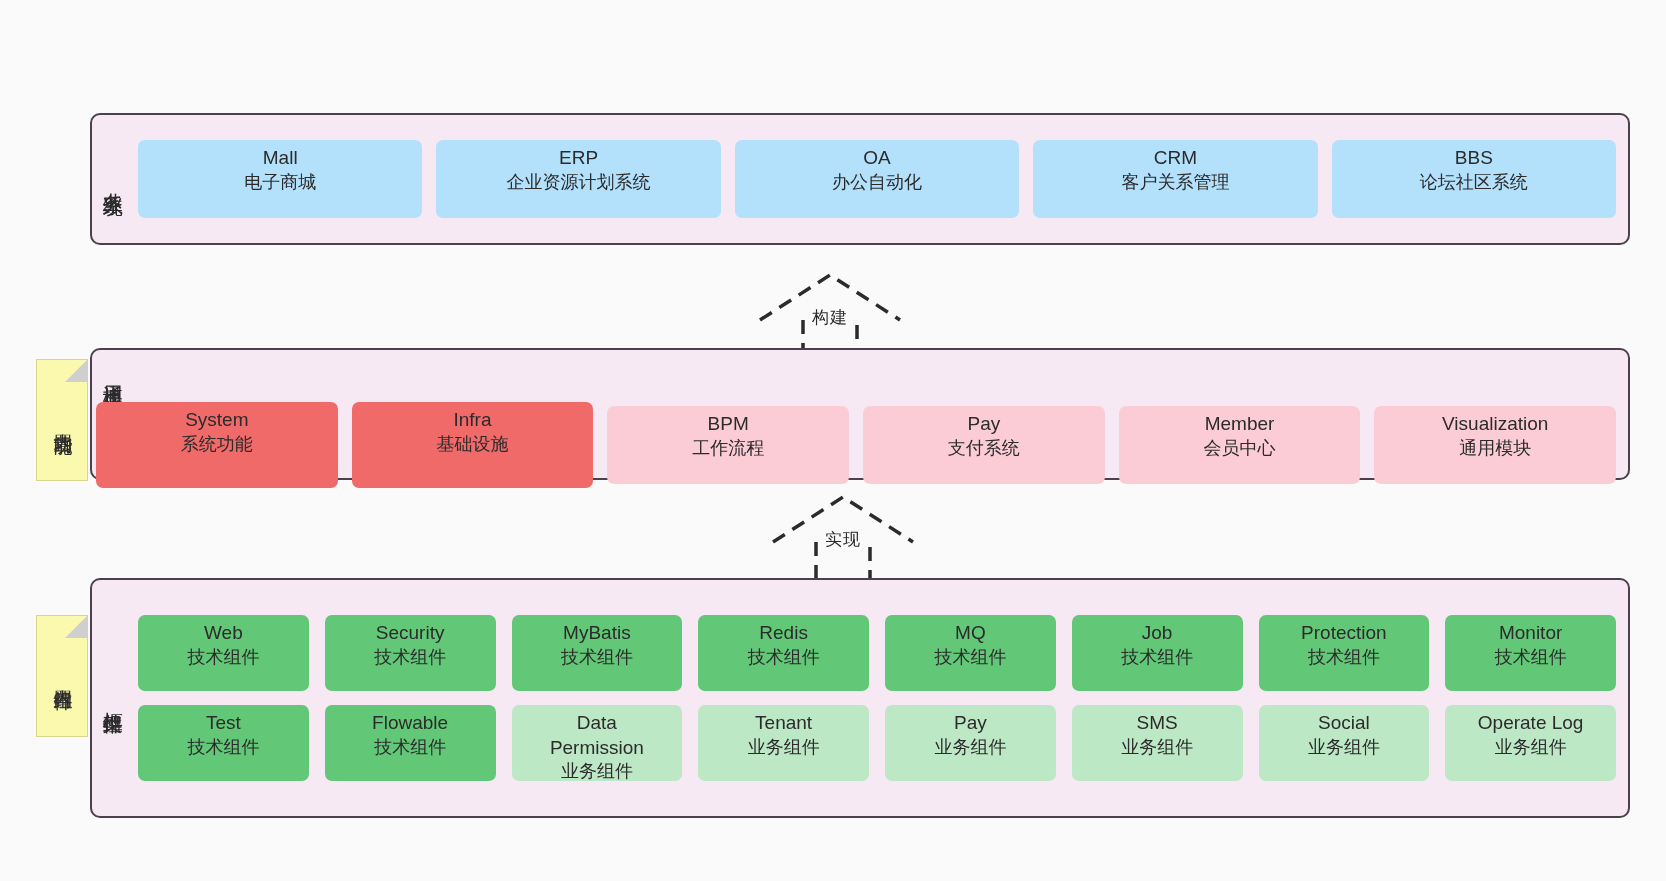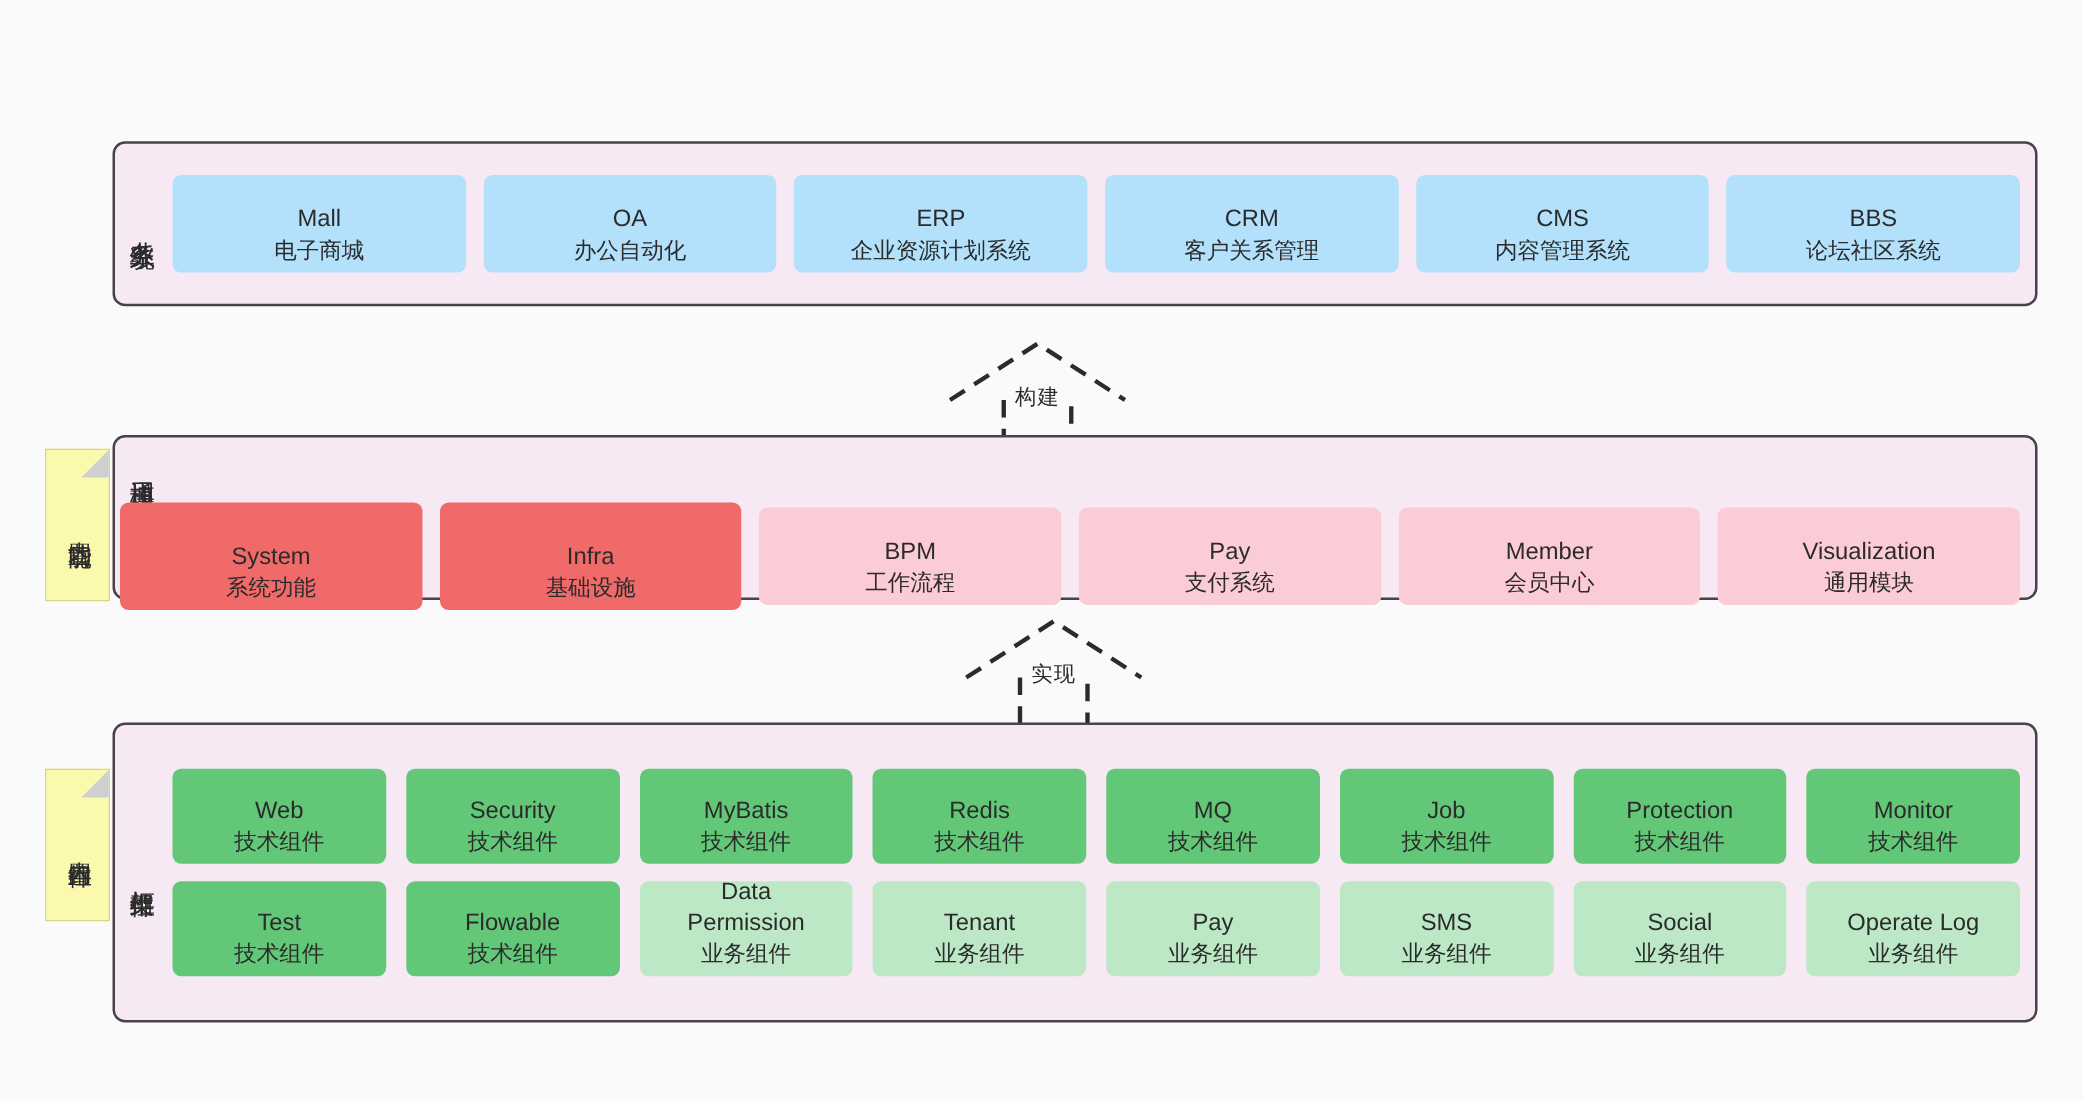--- a/index.html
+++ b/index.html
@@ -59,21 +59,21 @@
     gap: 16px;
   }
 
   
   .box {
     flex: 1 1 0;
     border-radius: 7px;
     display: flex;
     flex-direction: column;
     align-items: center;
-    justify-content: flex-end;
+    justify-content: flex-start;
     color: #2b2b2b;
     text-align: center;
     line-height: 1.30;
     padding: 6px 4px;
   }
   .box .en  { font-size: 19px; }
   .box .cn  { font-size: 18px; }
 
   .blue        { background: #b3e0fb; height: 78px; }
   .red-strong  { background: #f16a6a; height: 86px; }
@@ -127,34 +127,30 @@
 <div id="canvas">
 
   <div class="layer" id="layer-business" style="left:90px; top:113px; width:1540px; height:132px;">
     <div class="layer-title">业务系统</div>
     <div class="layer-body">
       <div class="box blue">
         <span class="en">Mall</span>
         <span class="cn">电子商城</span>
       </div>
       <div class="box blue">
+        <span class="en">ERP</span>
+        <span class="cn">企业资源计划系统</span>
+      </div>
+      <div class="box blue">
         <span class="en">OA</span>
         <span class="cn">办公自动化</span>
       </div>
       <div class="box blue">
-        <span class="en">ERP</span>
-        <span class="cn">企业资源计划系统</span>
-      </div>
-      <div class="box blue">
         <span class="en">CRM</span>
         <span class="cn">客户关系管理</span>
-      </div>
-      <div class="box blue">
-        <span class="en">CMS</span>
-        <span class="cn">内容管理系统</span>
       </div>
       <div class="box blue">
         <span class="en">BBS</span>
         <span class="cn">论坛社区系统</span>
       </div>
     </div>
   </div>
 
   <div class="gen-arrow" style="left:755px; top:270px; width:150px; height:92px;text-align:center;">
     <svg width="150" height="92" viewBox="0 0 150 92">

